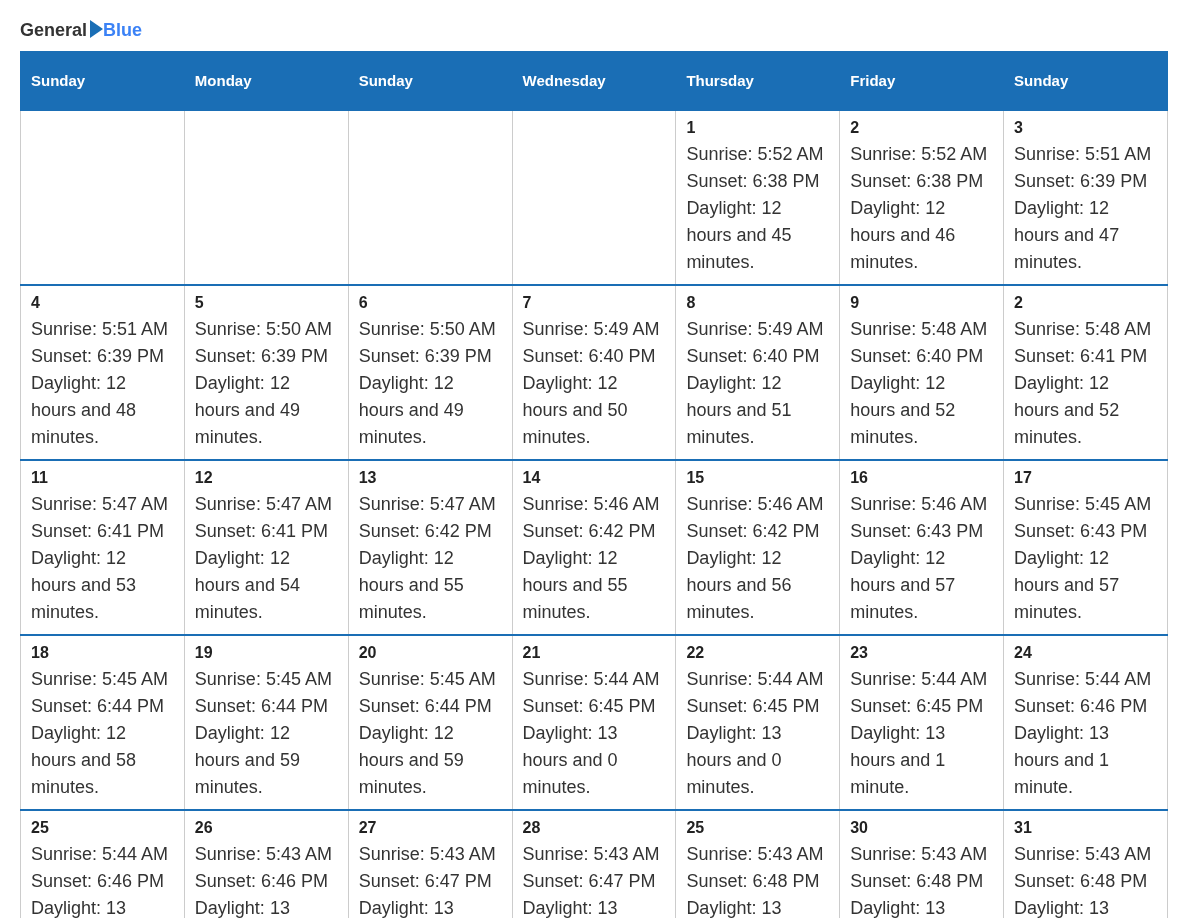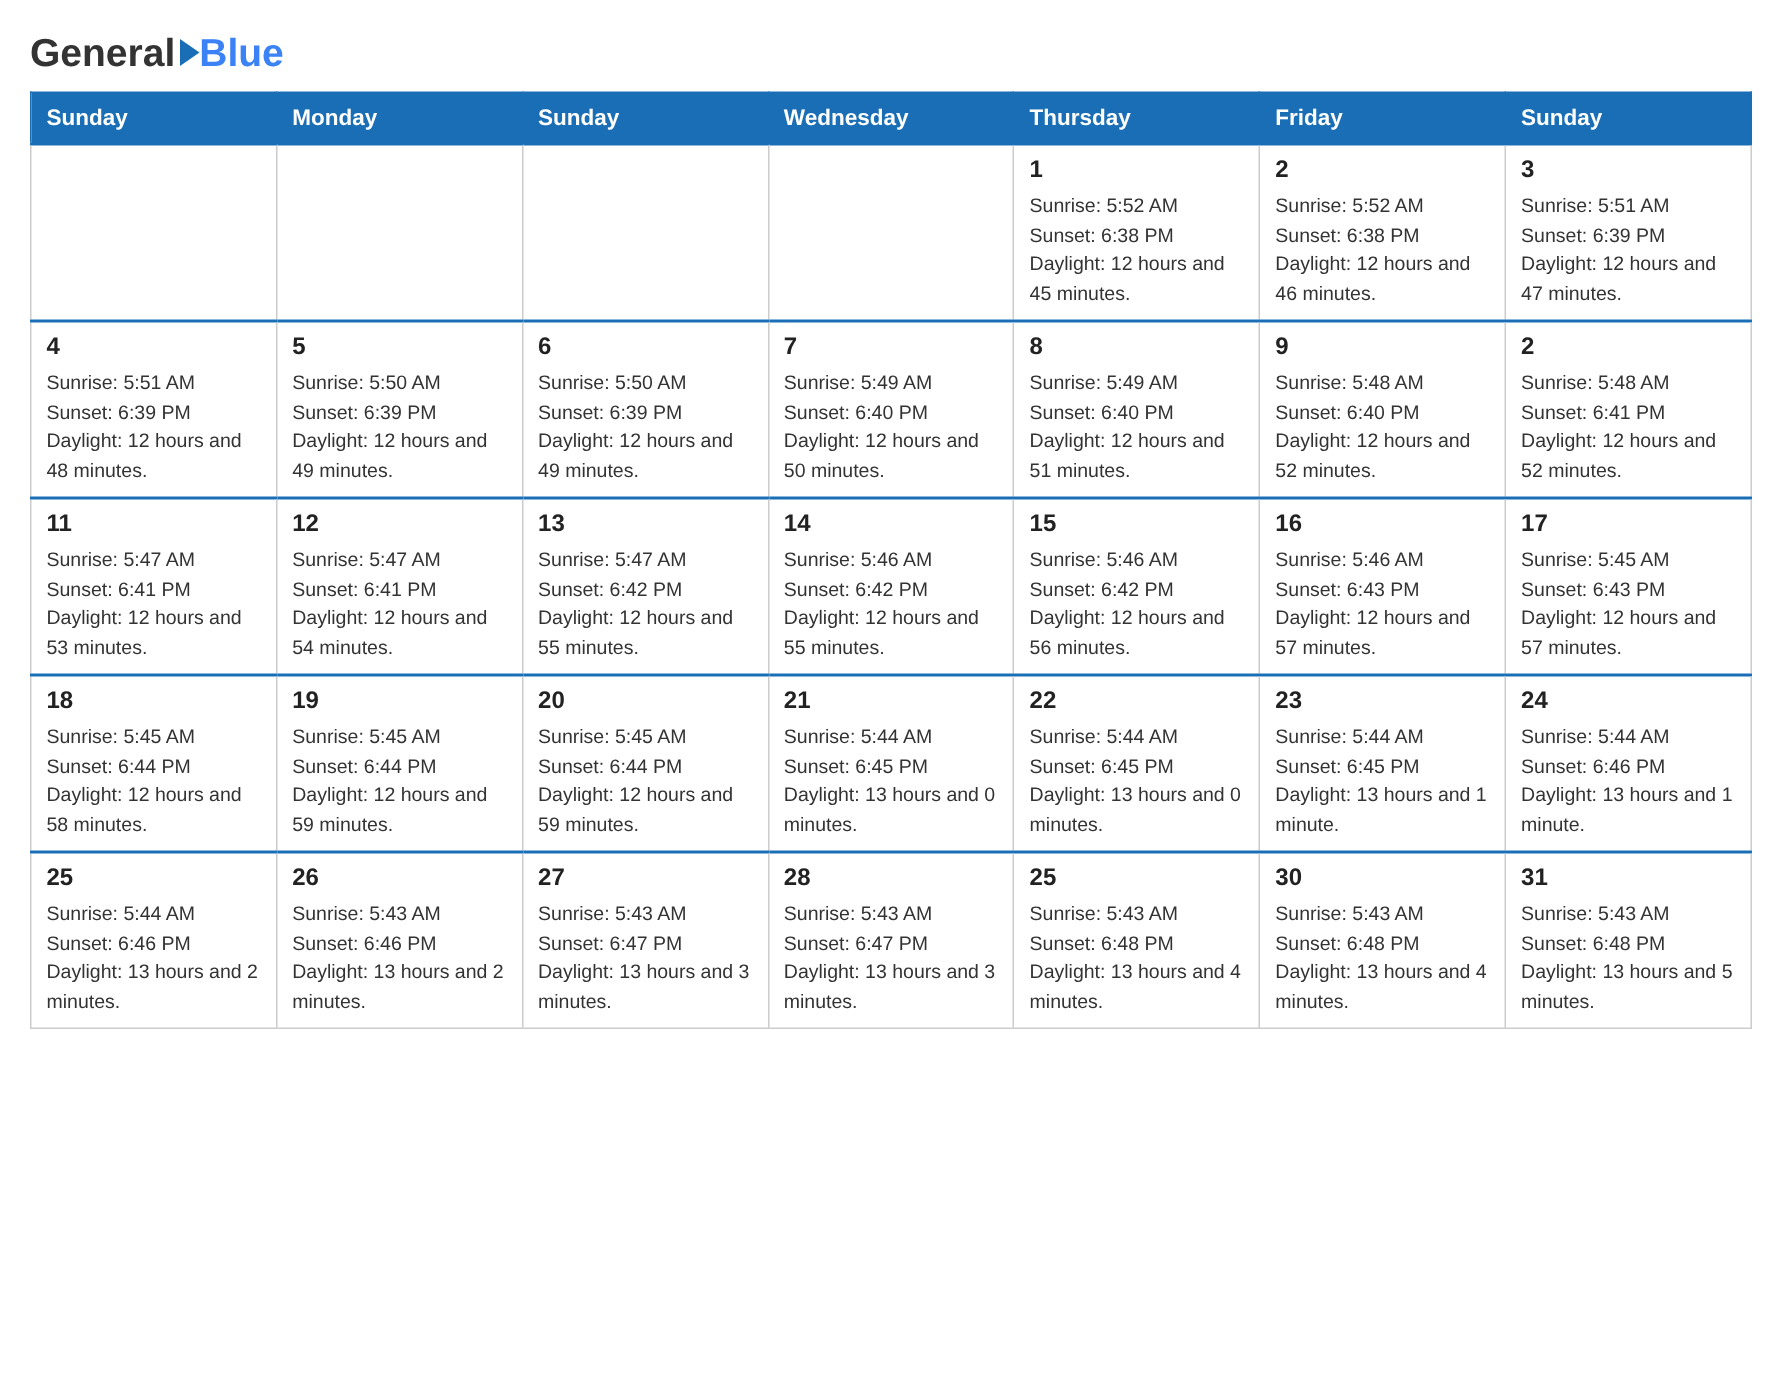--- a/index.html
+++ b/index.html
@@ -12,21 +12,21 @@
     }
     .header {
       display: flex;
       justify-content: space-between;
       align-items: flex-start;
       margin-bottom: 10px;
     }
     .logo {
       display: flex;
       align-items: center;
-      font-size: 26px;
+      font-size: 18px;
       font-weight: bold;
       color: #333;
     }
     .logo-general { color: #333; }
     .logo-blue { color: #3b82f6; }
     .title-block {
       text-align: right;
     }
     .title-block .month-year {
       font-size: 48px;
@@ -40,42 +40,42 @@
     }
     .calendar {
       width: 100%;
       border-collapse: collapse;
       border: 1px solid #aaa;
     }
     .calendar th {
       background-color: #1a6eb5;
       color: #fff;
       text-align: left;
-      padding: 8px 10px;
+      padding: 20px 10px;
       font-size: 15px;
       border: 1px solid #1a6eb5;
     }
     .calendar td {
       vertical-align: top;
       padding: 8px 10px;
       border: 1px solid #ccc;
       width: 14.28%;
       min-height: 100px;
     }
     .calendar tr td {
       border-top: 2px solid #1a6eb5;
     }
     .day-number {
       font-size: 16px;
       font-weight: bold;
       color: #222;
       margin-bottom: 4px;
     }
     .day-info {
-      font-size: 13px;
+      font-size: 18px;
       color: #333;
       line-height: 1.5;
     }
     .empty-cell {
       background: #fff;
     }
   </style>
 </head>
 <body>
 

